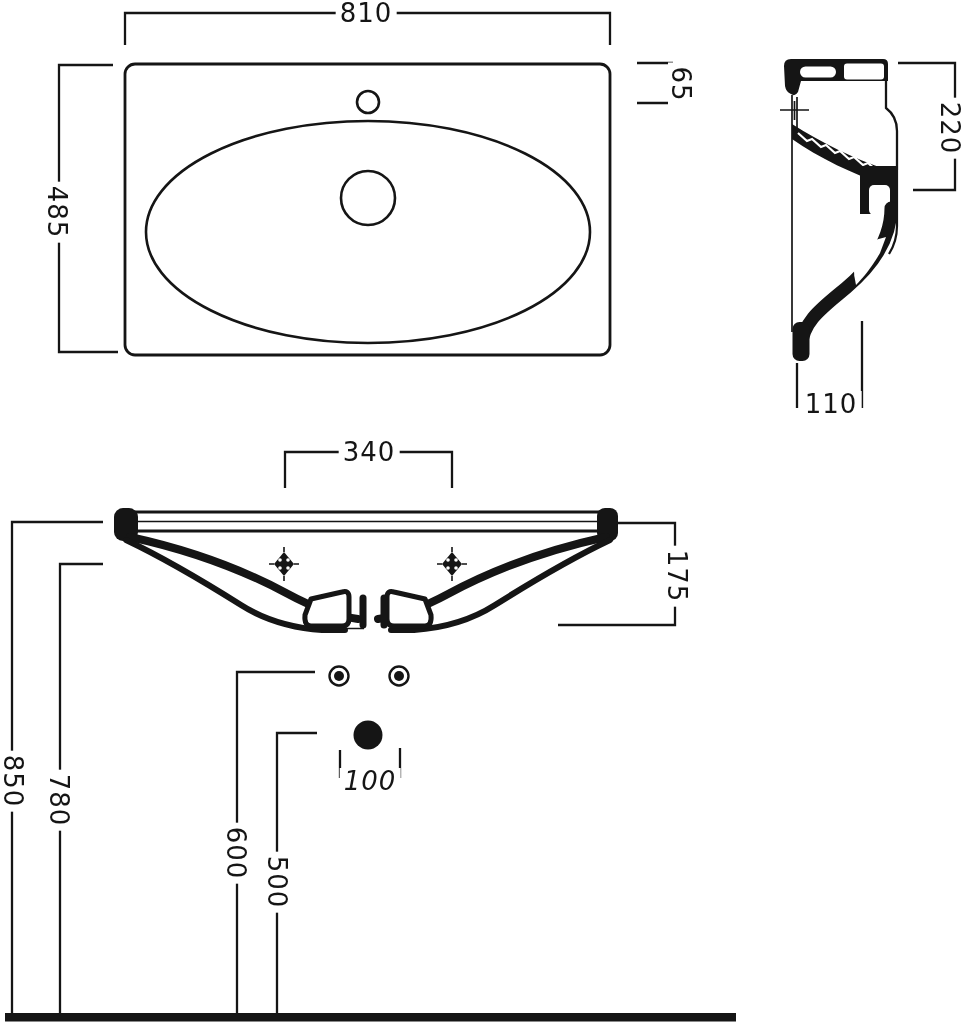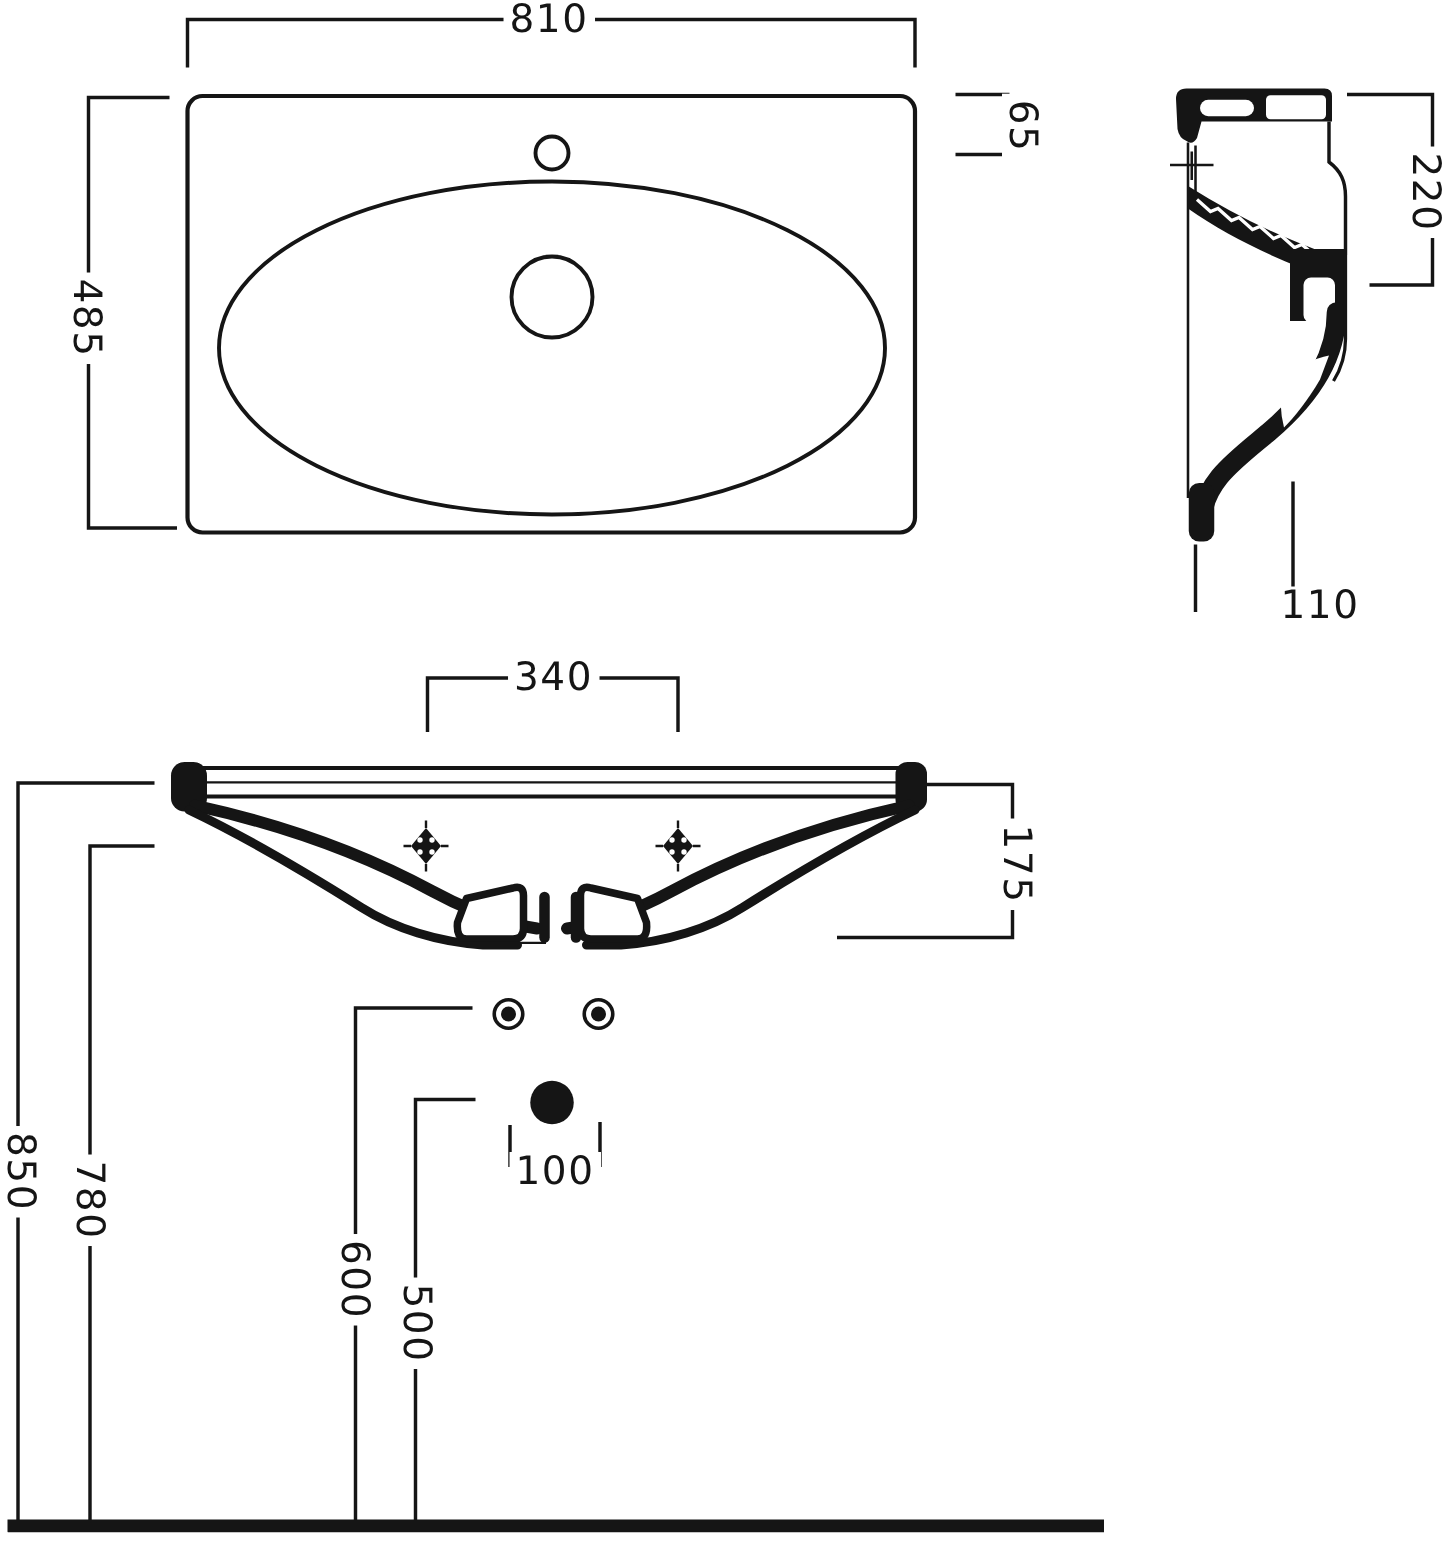--- a/index.html
+++ b/index.html
@@ -15,28 +15,28 @@
     position:absolute;font-size:26px;letter-spacing:1px;line-height:1;
     background:#ffffff;padding:0 4px;white-space:nowrap;color:#151515;
   }
   .h{transform:translate(-50%,-50%);}
   .v{transform:translate(-50%,-50%) rotate(90deg);}
   
   .d810{left:366px;top:13px;}
   .d485{left:57px;top:212px;}
   .d65{left:681px;top:84px;}
   .d220{left:950px;top:128px;}
-  .d110{left:880px;top:404px;}
+  .d110{left:831px;top:404px;}
   .d280{left:369px;top:452px;}
   .d175{left:677px;top:576px;}
   .d850{left:13px;top:781px;}
   .d780{left:59px;top:800px;}
   .d600{left:236px;top:853px;}
   .d500{left:277px;top:882px;}
-  .d100{left:370px;top:781px;}
+  .d100{left:370px;top:781px;font-style:italic;}
 </style>
 </head>
 <body>
 
 <div id="sheet">
 
 <svg width="967" height="1035" viewBox="0 0 967 1035">
 
   <g>
     <rect class="ln" x="125" y="64" width="485" height="291" rx="10" stroke-width="2.8"></rect>

